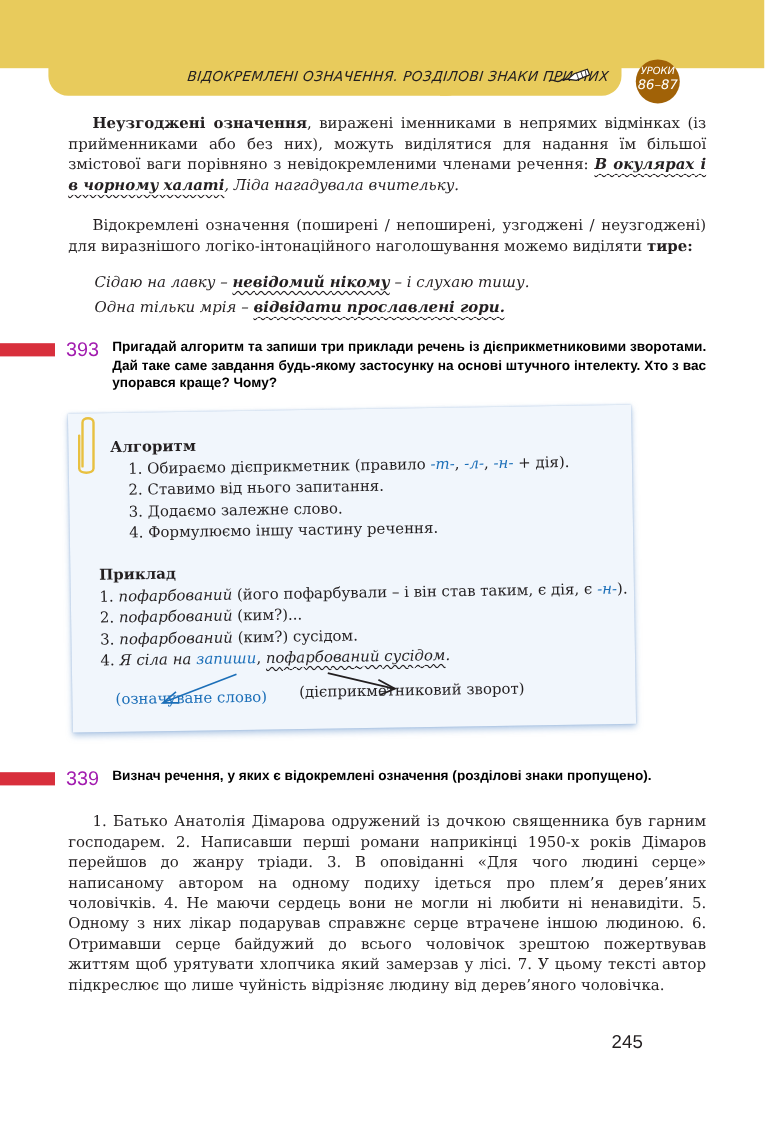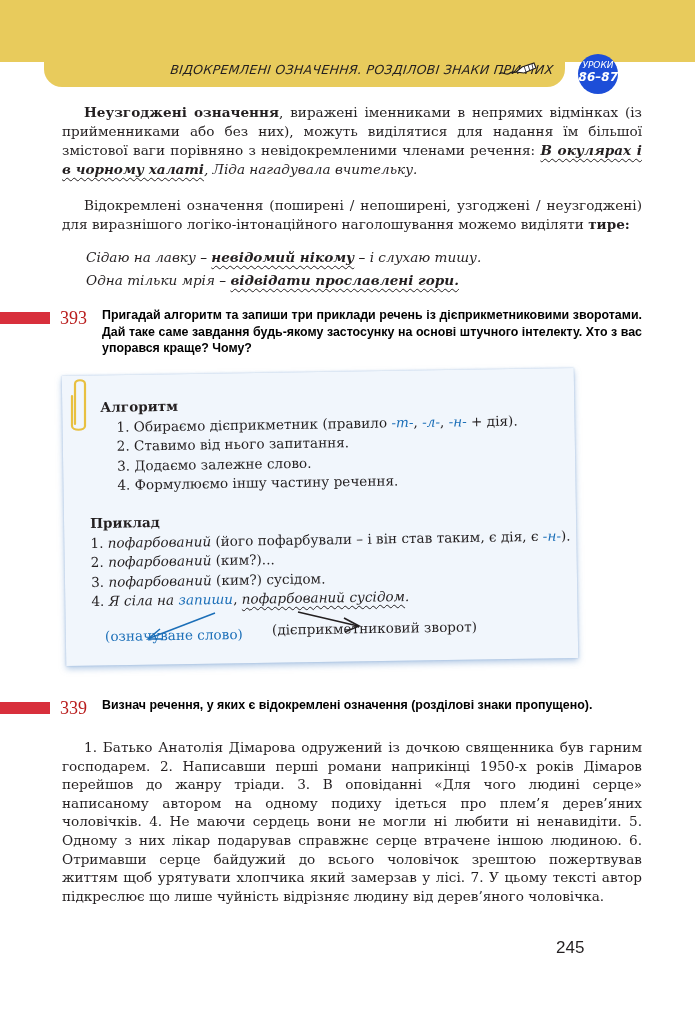--- a/index.html
+++ b/index.html
@@ -23,45 +23,45 @@
     }
     .header-title {
       position: absolute; left: 170px; top: 62px; height: 22px;
       font-family: "DejaVu Sans", sans-serif; font-size: 12.5px; font-style: italic;
       letter-spacing: 0.3px; color: #231f20; white-space: nowrap;
       transform: skewX(-6deg);
     }
     .pencil-icon { position: absolute; left: 498px; top: 61px; width: 40px; height: 18px; }
     .lesson-badge {
       position: absolute; left: 578px; top: 54px; width: 40px; height: 40px; border-radius: 50%;
-      background: #1d4ed8; color: #fff; text-align: center;
+      background: #a16207; color: #fff; text-align: center;
       font-family: "DejaVu Sans", sans-serif; font-style: italic;
     }
     .lesson-badge .l1 { display:block; font-size: 9px; line-height: 10px; margin-top: 6px; }
-    .lesson-badge .l2 { display:block; font-size: 12px; line-height: 14px; font-weight: bold; text-align: right; }
+    .lesson-badge .l2 { display:block; font-size: 12px; line-height: 14px; font-weight: normal; }
 
     .para {
       position: absolute; left: 62px; width: 580px;
       font-size: 13.6px; line-height: 19px; text-align: justify;
     }
     .indent { text-indent: 22px; }
     .b { font-weight: bold; }
     .i { font-style: italic; }
     .wavy {
       text-decoration: underline wavy #231f20; text-decoration-thickness: 1px;
       text-underline-offset: 3px;
     }
     .ex-line { position: absolute; left: 86px; font-size: 13.6px; line-height: 19px; font-style: italic; white-space: nowrap; }
 
     .ex-num-bar {
       position: absolute; left: 0; width: 50px; height: 12px; background: #d82f3c;
     }
     .ex-num {
-      position: absolute; left: 60px; font-family: Liberation Serif, serif;
-      font-size: 18px; color: #b91c1c; line-height: 20px;
+      position: absolute; left: 60px; font-family: Liberation Sans, sans-serif;
+      font-size: 18px; color: #a21caf; line-height: 20px;
     }
     .task {
       position: absolute; left: 102px; width: 540px;
       font-family: "Liberation Sans", sans-serif; font-weight: bold; font-size: 12.4px;
       line-height: 16.5px; text-align: justify; color: #000000;
     }
 
     .card {
       position: absolute; left: 64px; top: 372px; width: 512px; height: 290px;
       background: #f1f6fc;

